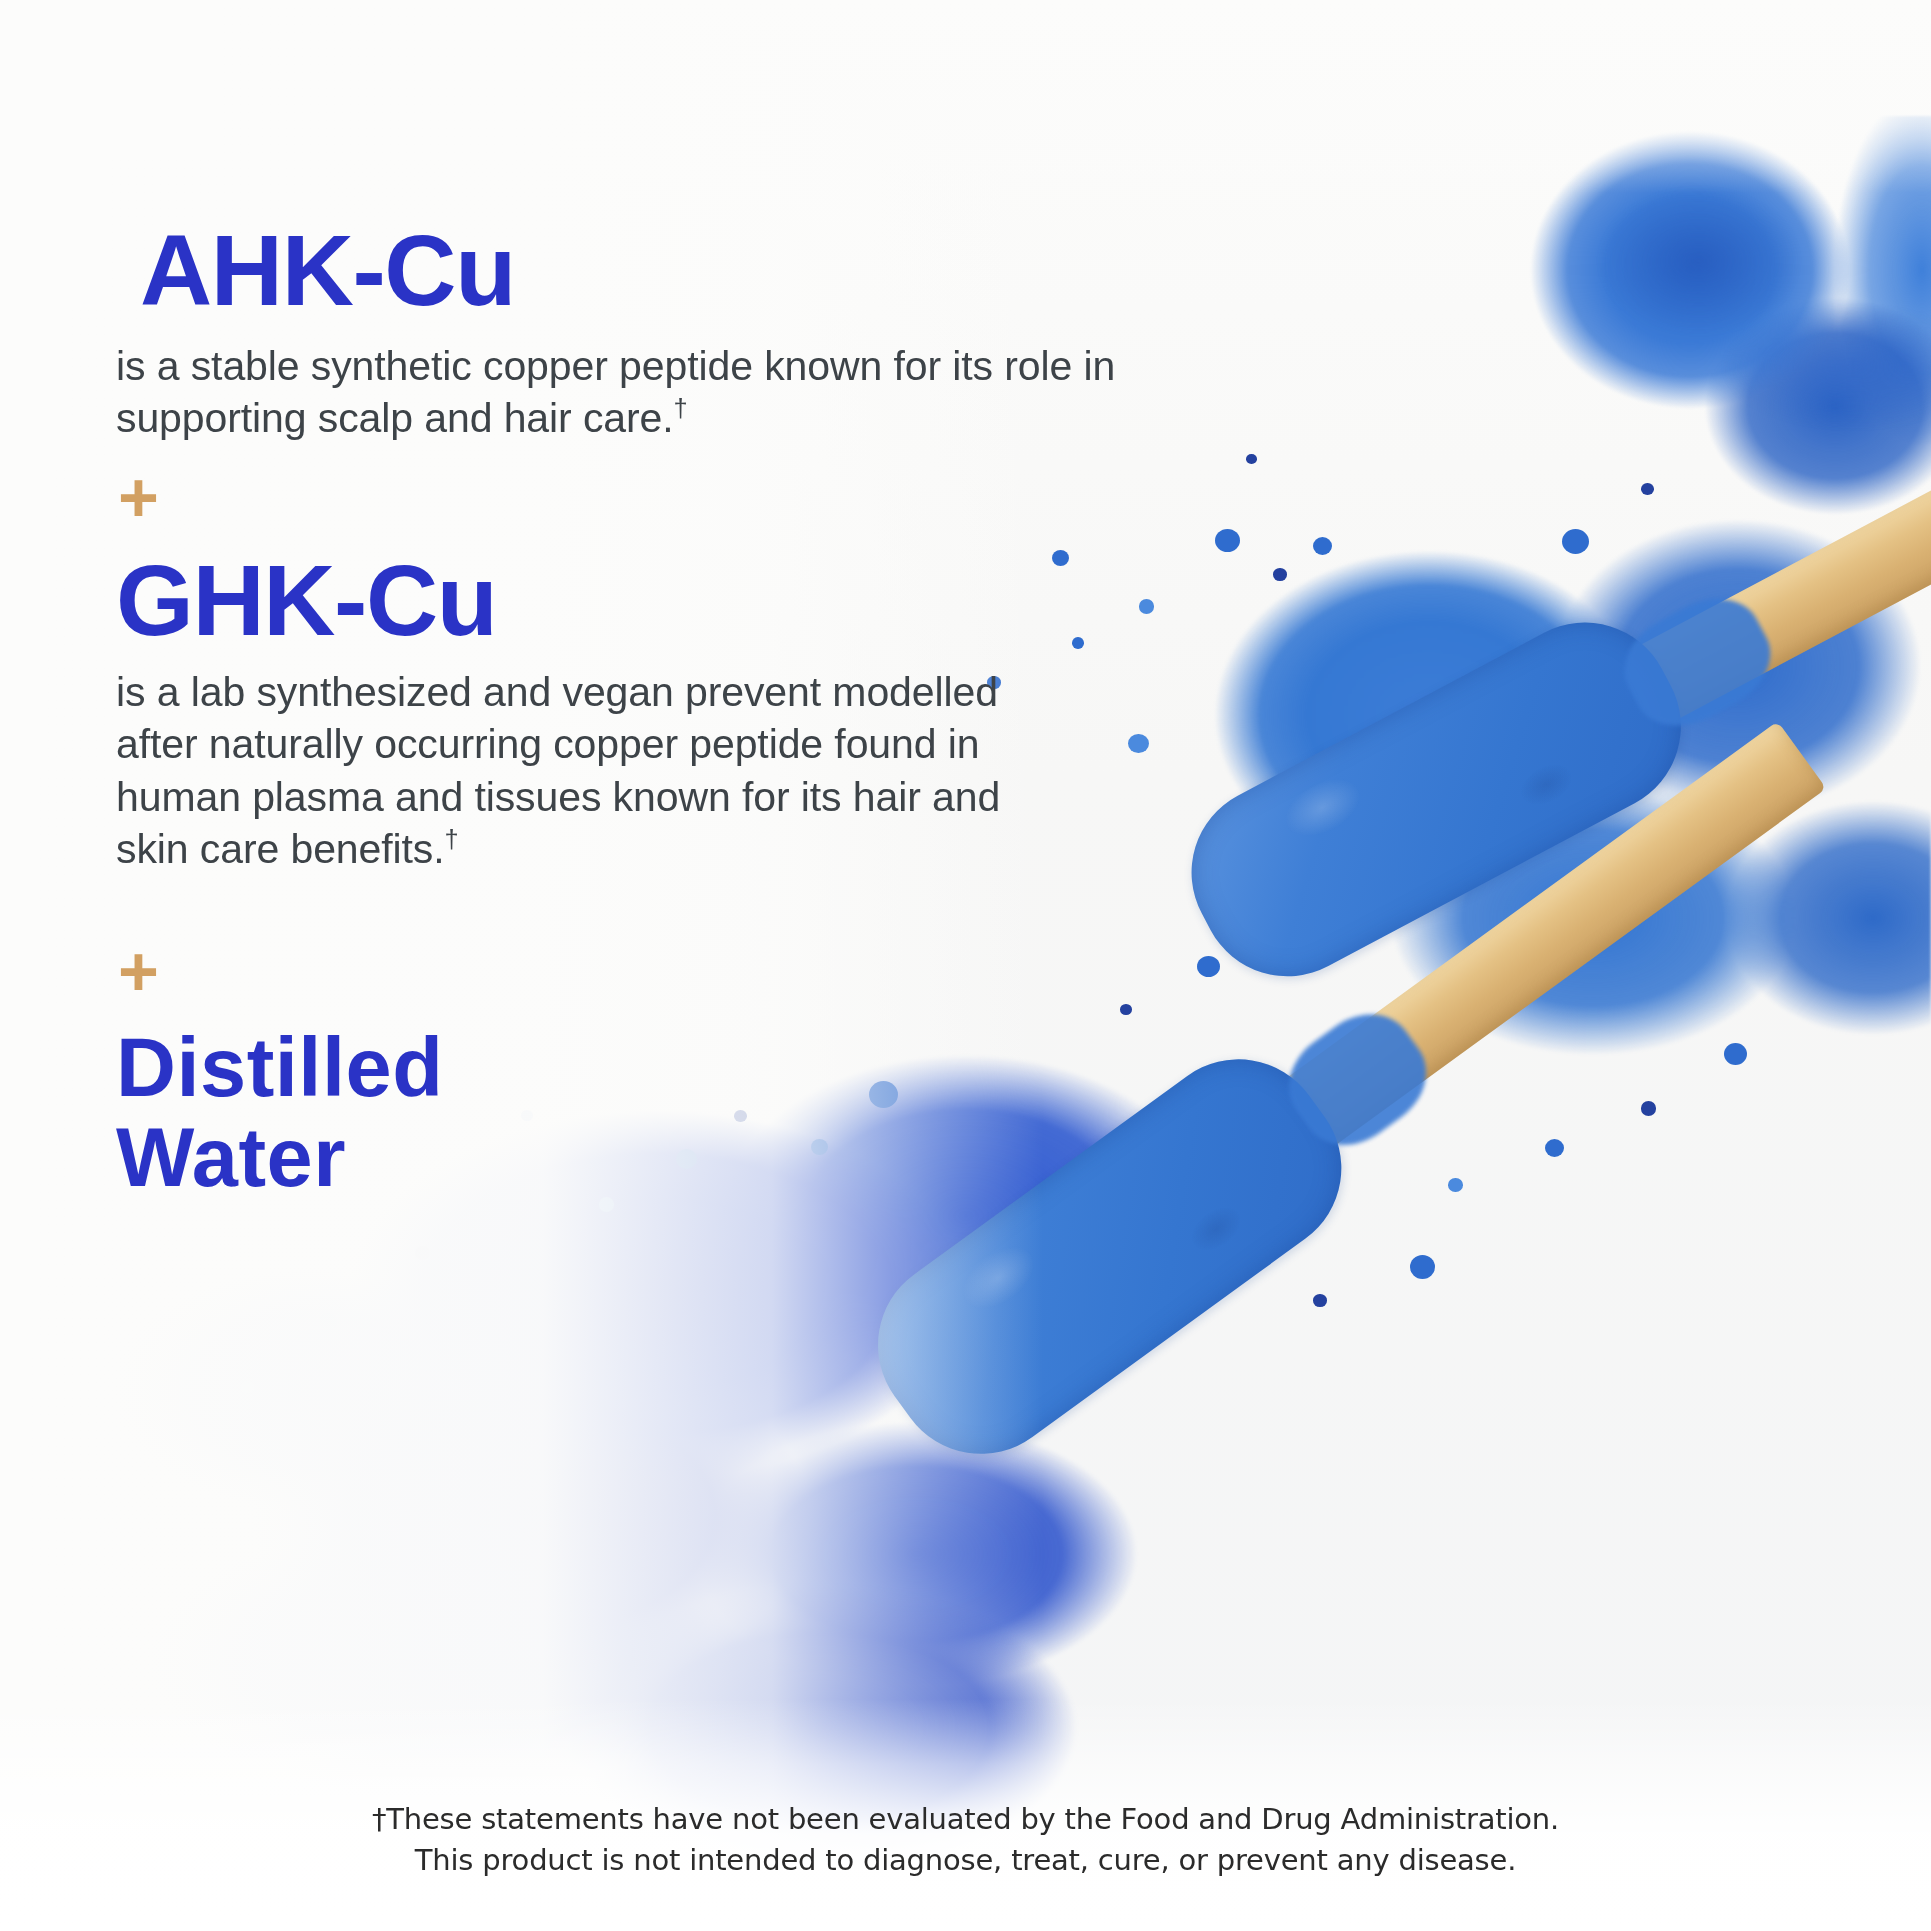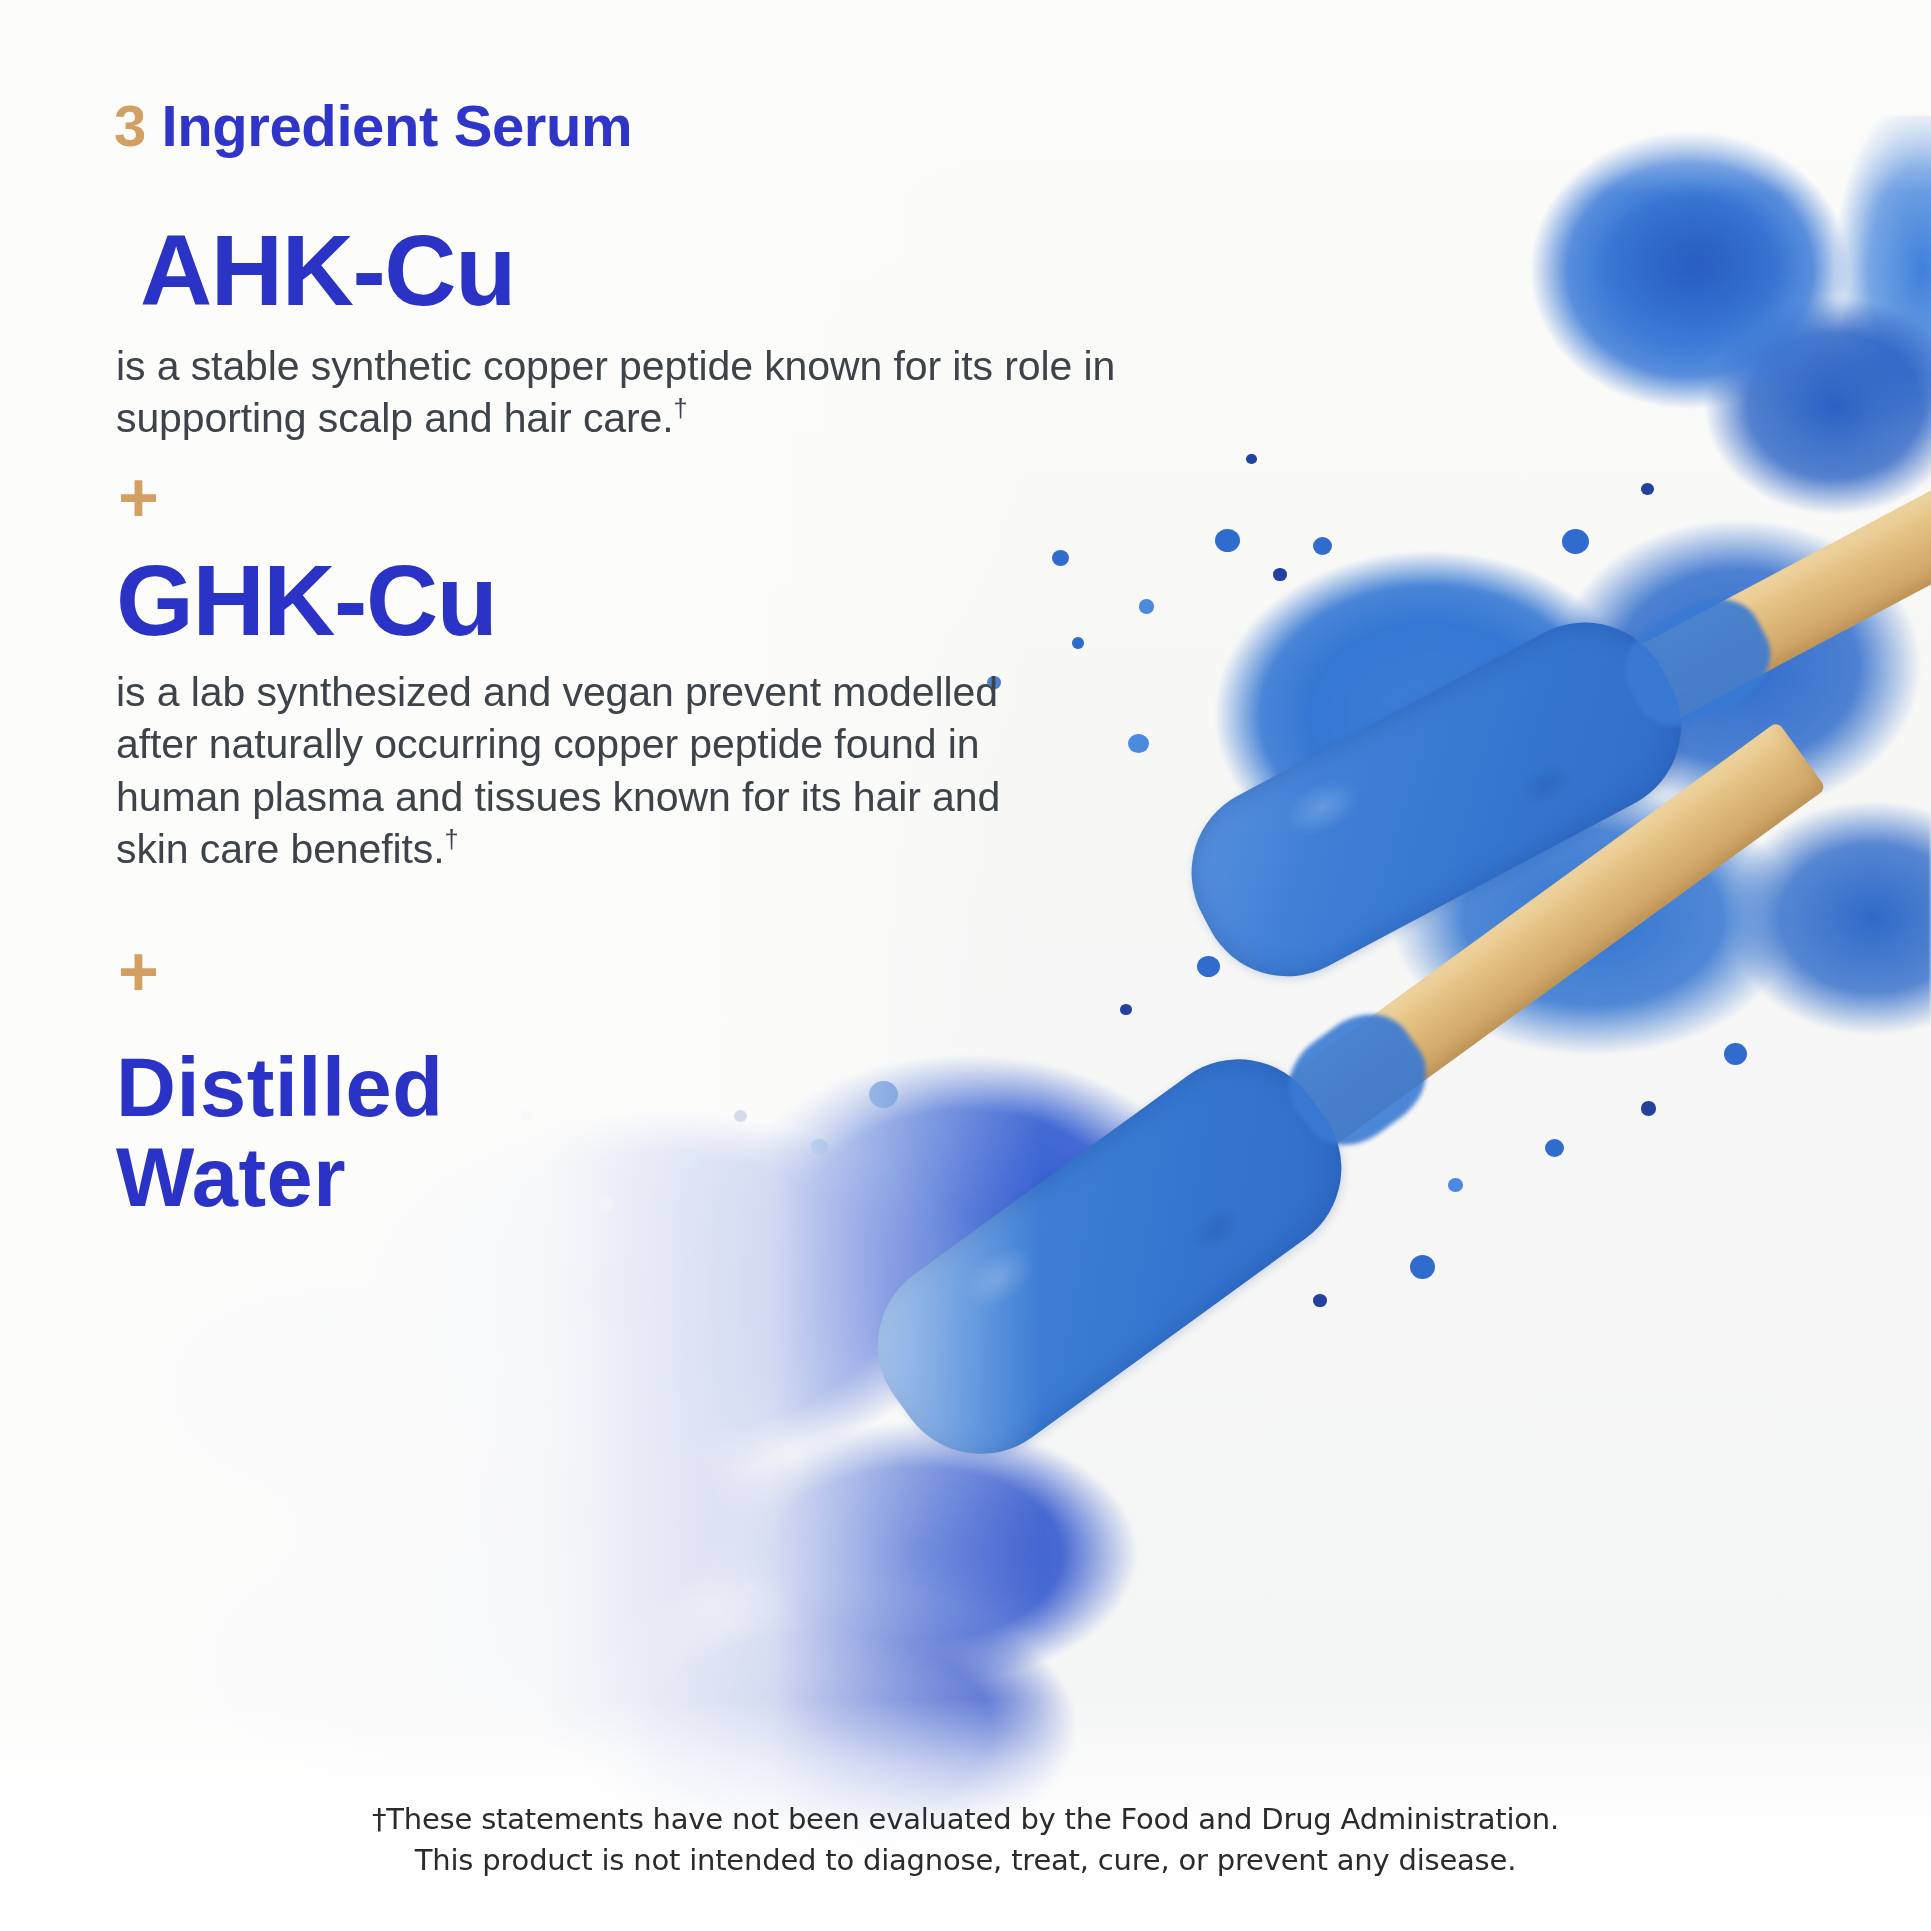--- a/index.html
+++ b/index.html
@@ -184,21 +184,20 @@
     line-height:1;
     white-space:nowrap;
   }
   .ing-title.compact{ font-size:100px; }
   .ing-title.wide{
     font-size:83px;
     letter-spacing:0.5px;
     line-height:1.08;
     white-space:normal;
     max-width:521px;
-    margin-top:20px;
   }
   .ing-body{
     color:#3d4348;
     font-size:41px;
     line-height:1.28;
     font-weight:400;
     letter-spacing:-0.1px;
     max-width:1004px;
   }
   .ing-body sup{ font-size:.62em; vertical-align:super; }
@@ -288,23 +287,20 @@
       <div class="crust" style="left:290px; top:-13.5px; width:135px; height:112px;"></div>
     </div>
 
     <div class="haze"></div>
     <div class="haze-top"></div>
     <div class="haze-bottom"></div>
   </div>
 
   <div class="content">
 
-    <div class="eyebrow">
-      <span class="num">3</span><span class="txt"> Ingredient Serum</span>
-    </div>
 
     <div class="ing" id="block-ahk">
       <div class="ing-title compact">AHK-Cu</div>
     </div>
     <div class="ing-body" id="ahk-body"><span>is a stable synthetic copper peptide known for its role in supporting scalp and hair care.</span><sup>†</sup></div>
 
     <div class="plus" id="plus-1">+</div>
 
     <div class="ing" id="block-ghk">
       <div class="ing-title compact">GHK-Cu</div>

